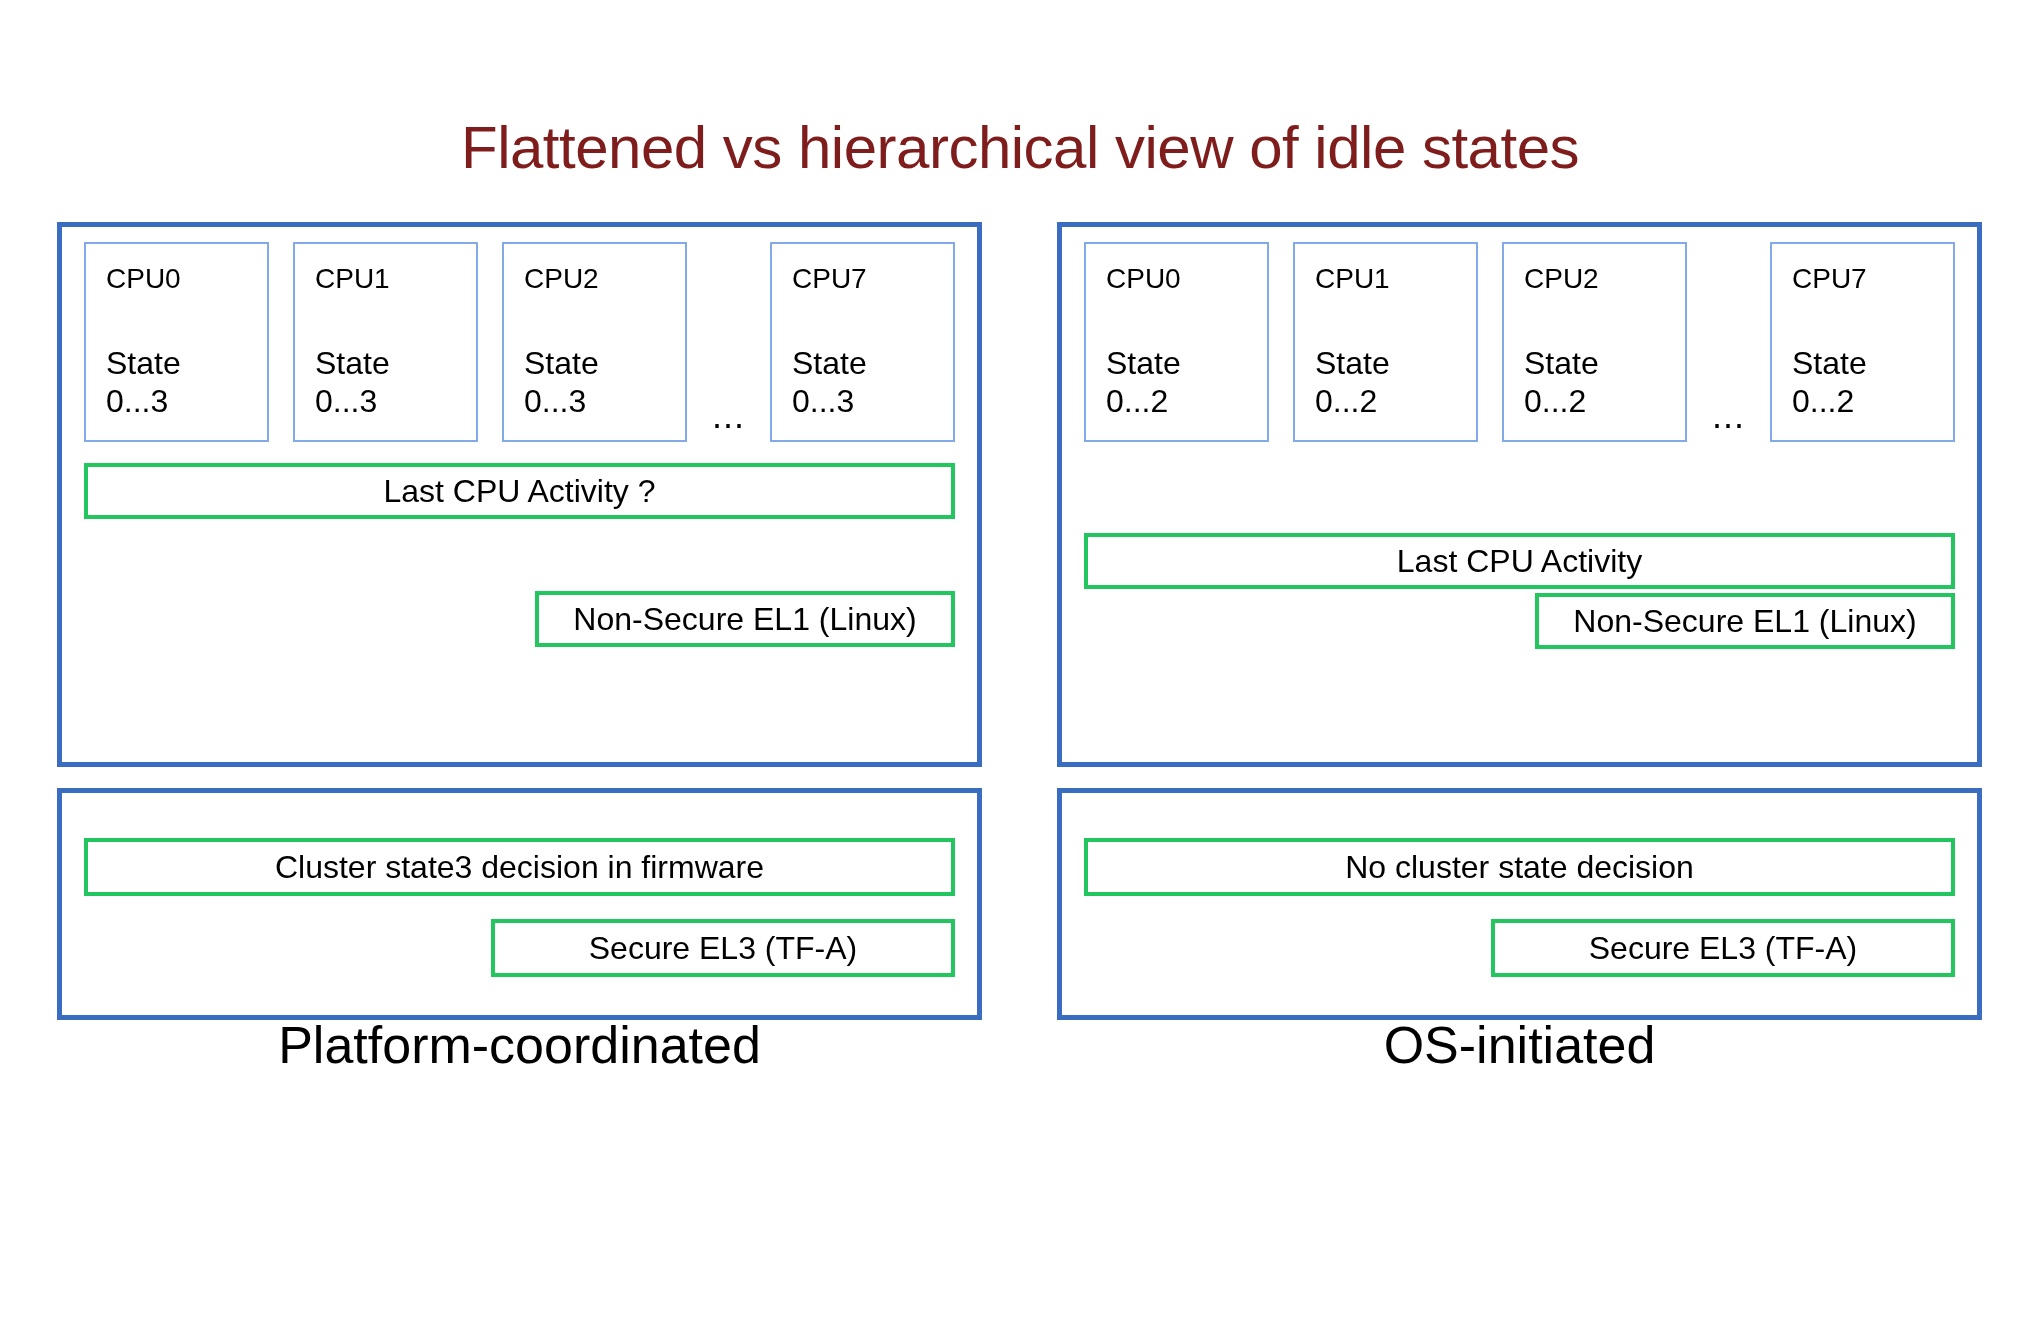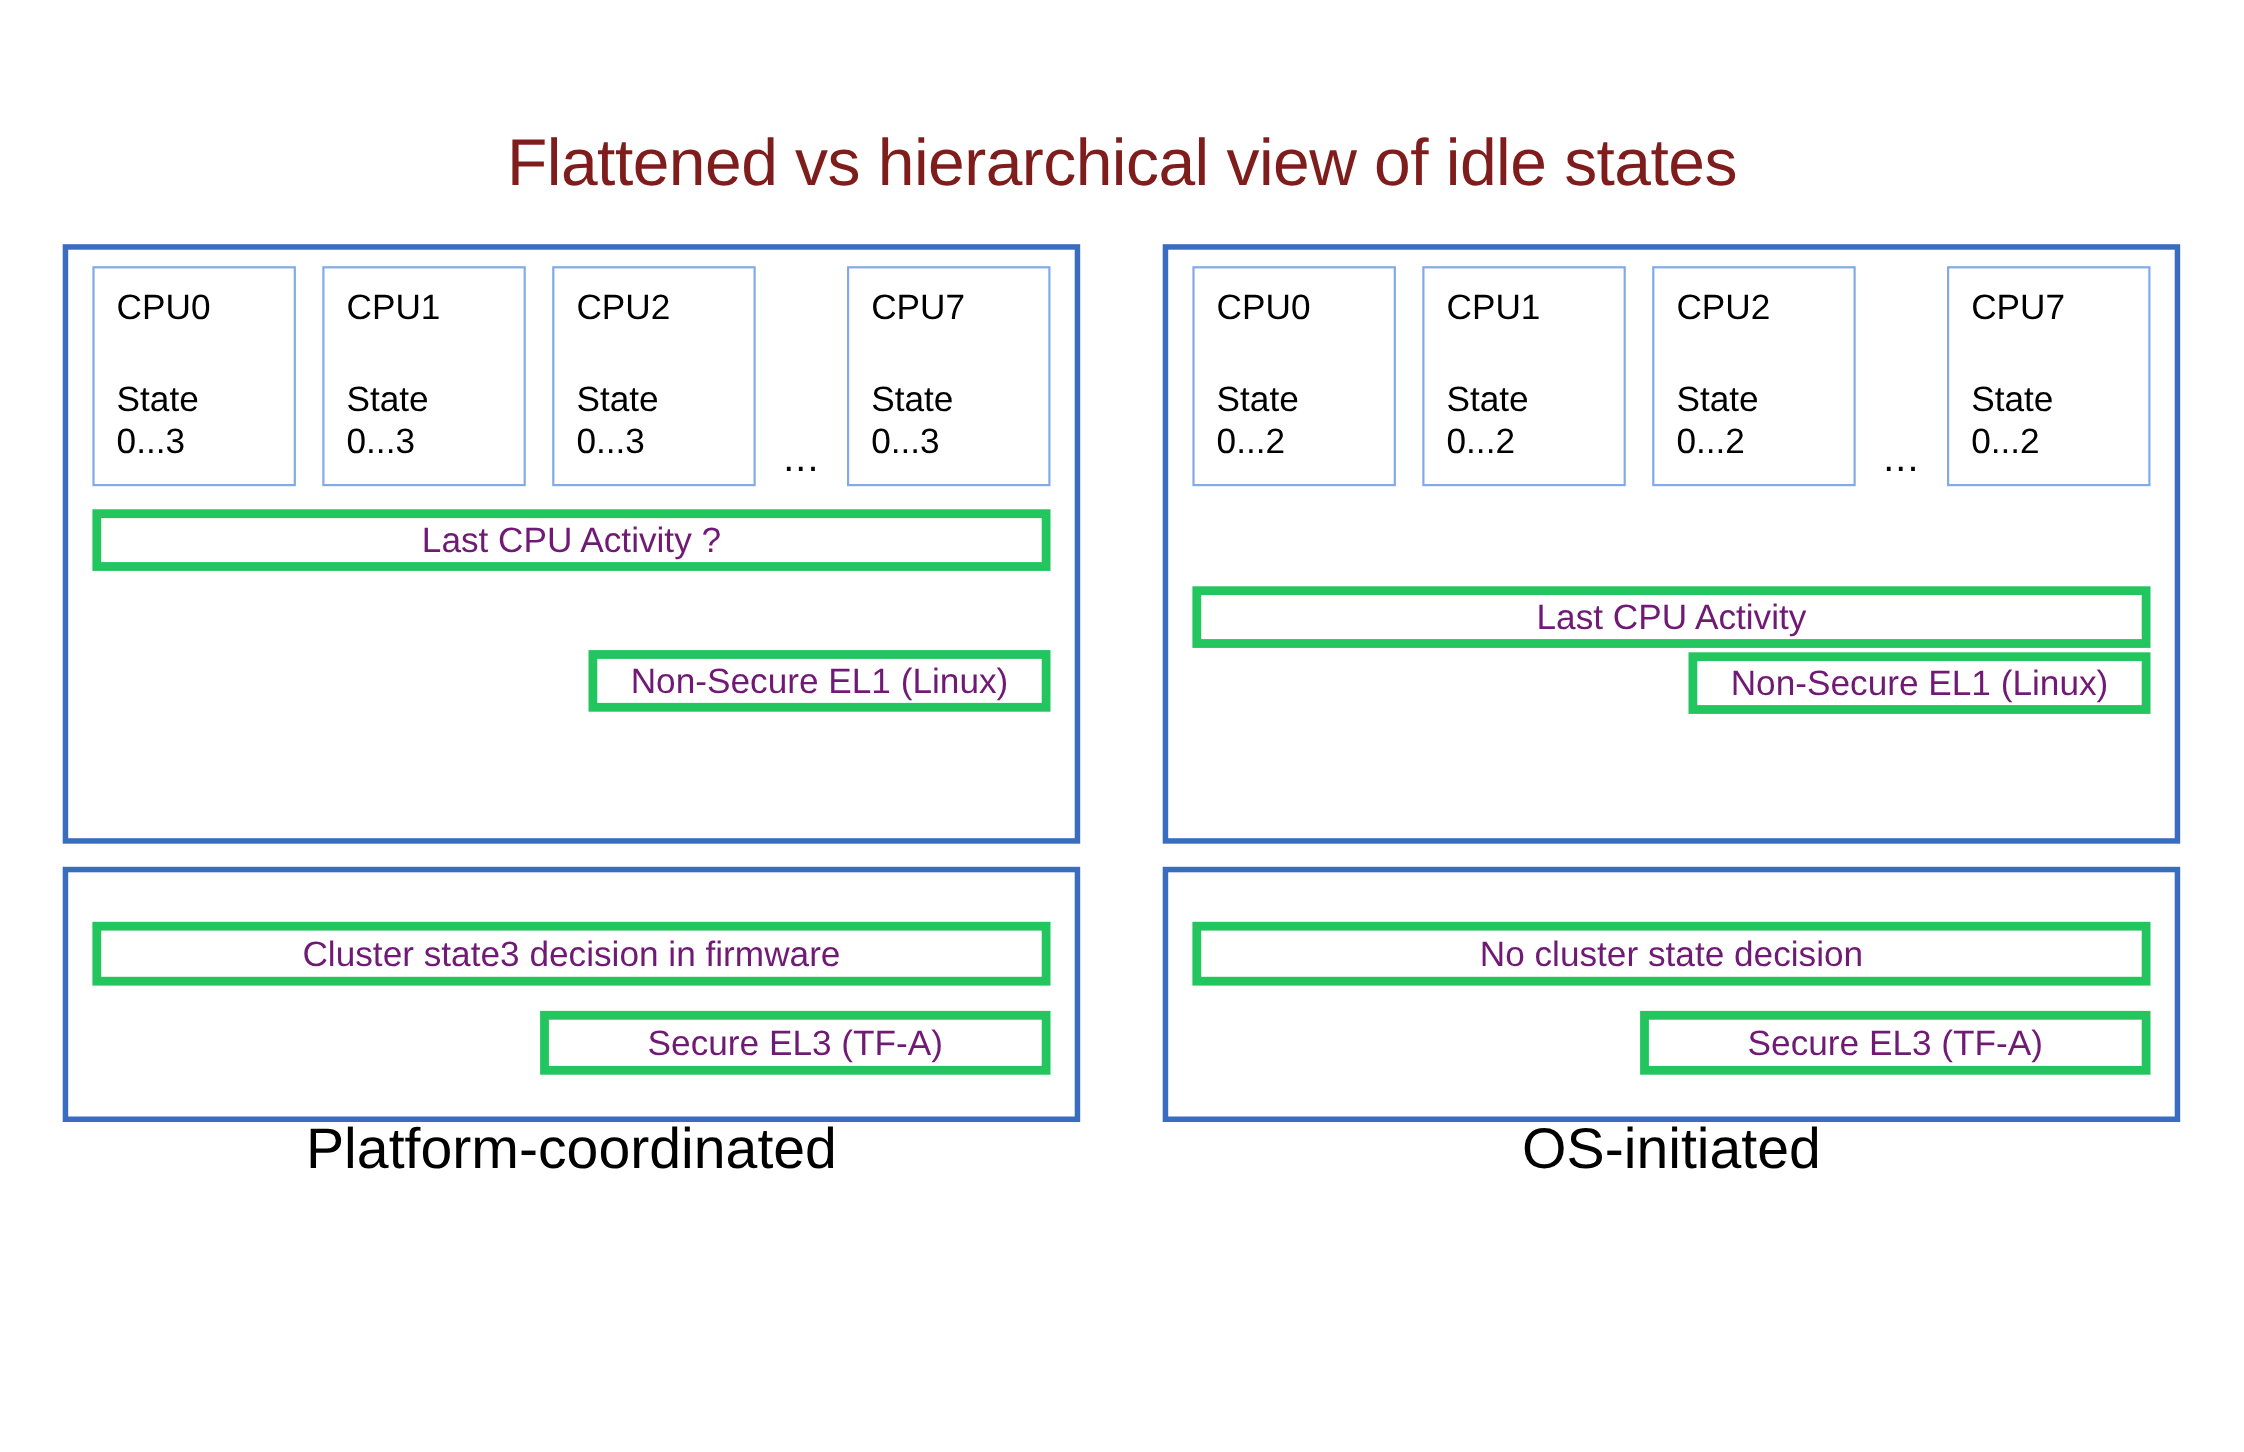--- a/index.html
+++ b/index.html
@@ -51,28 +51,28 @@
     box-sizing: border-box;
     border: 5px solid #3a6cbf;
     background: #ffffff;
   }
   .panel.os-panel  { height: 545px; }
   .panel.fw-panel  { height: 232px; margin-top: 21px; }
 
   
   .lbox {
     box-sizing: border-box;
-    border: 8px solid #22c55e;
+    border: 4px solid #22c55e;
     background: #ffffff;
     display: flex;
     align-items: center;
     justify-content: center;
     font-size: 32px;
     line-height: 36px;
-    color: #701a75;
+    color: #000000;
   }
 
   
   .cpu-row {
     position: absolute;
     left: 22px;
     top: 15px;
     right: 22px;
     height: 200px;
     display: flex;
@@ -85,21 +85,21 @@
     width: 185px;
     height: 200px;
     position: relative;
     flex: 0 0 auto;
   }
   .cpu-gap { flex: 0 0 24px; }
   .cpu-name {
     position: absolute;
     left: 20px;
     top: 17px;
-    font-size: 32px;
+    font-size: 28px;
     line-height: 36px;
     white-space: nowrap;
   }
   .cpu-state {
     position: absolute;
     left: 20px;
     top: 100px;
     font-size: 32px;
     line-height: 38px;
     white-space: nowrap;

